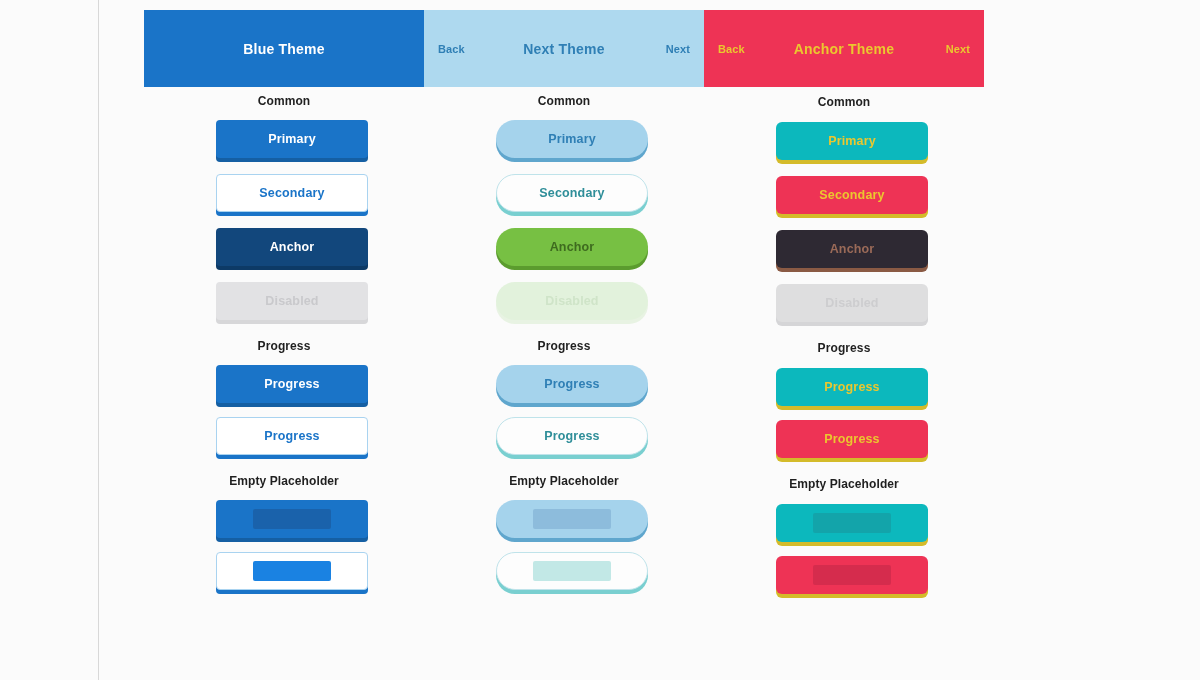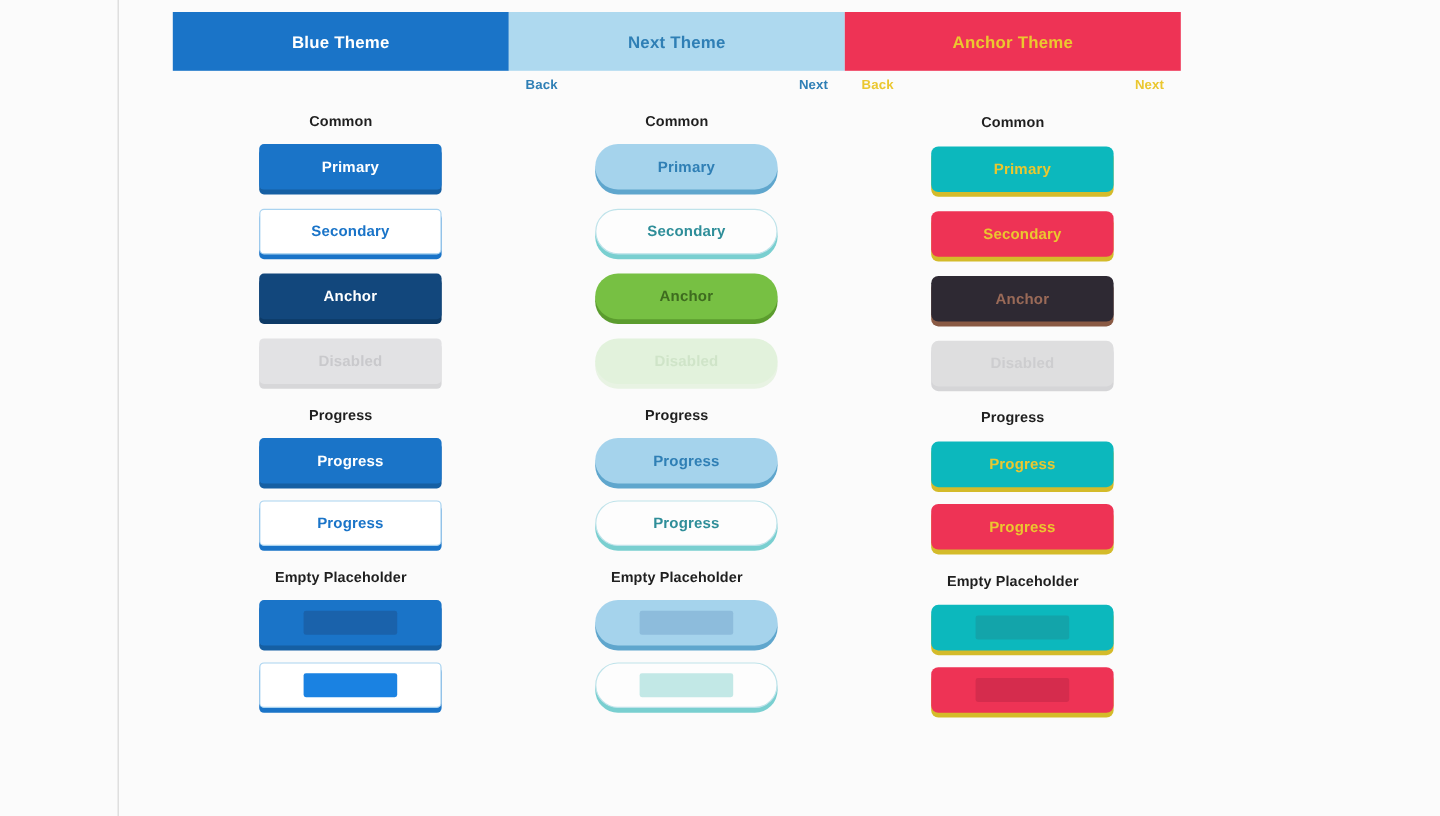--- a/index.html
+++ b/index.html
@@ -20,39 +20,38 @@
     position: absolute;
     left: 98px; top: 0;
     width: 1px; height: 680px;
     background: #d8d8d8;
   }
 
   
   .header-row {
     position: absolute;
     left: 144px; top: 10px;
-    width: 840px; height: 49px;
+    width: 840px; height: 77px;
     display: flex;
   }
   .header-band {
     flex: 1 1 33.3333%;
     position: relative;
     display: flex;
     align-items: center;
     justify-content: center;
     padding: 0 14px;
   }
   .header-band .nav-btn {
     position: absolute;
     font-size: 11px;
     font-weight: bold;
     top: 50%;
     transform: translateY(-50%);
     letter-spacing: 0.1px;
-    margin-top: 36px;
   }
   .header-band .nav-back { left: 14px; }
   .header-band .nav-next { right: 14px; }
   .header-band .band-title {
     font-size: 14px;
     font-weight: bold;
     letter-spacing: 0.2px;
   }
   .band-blue    { background: #1a74c8; }
   .band-blue .band-title { color: #ffffff; }

